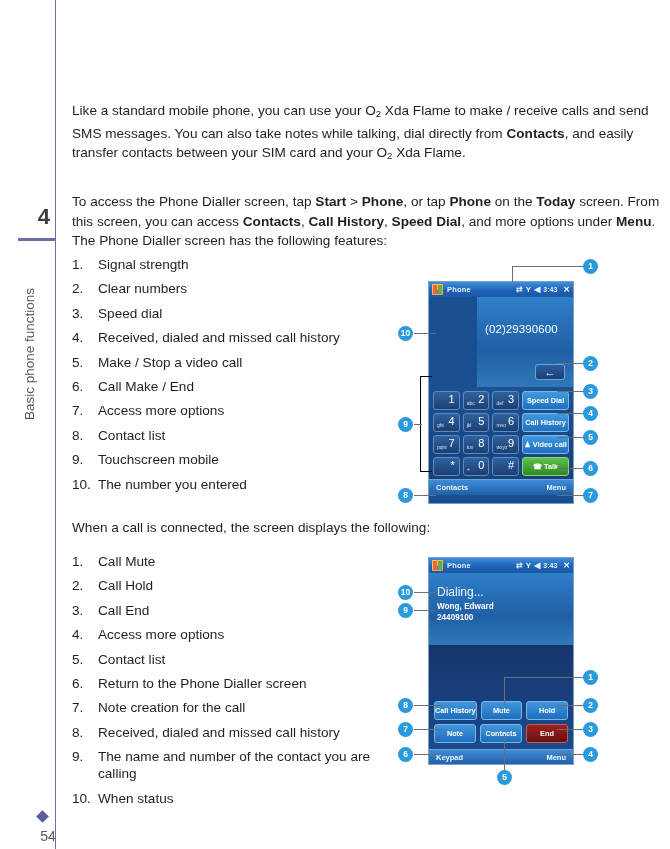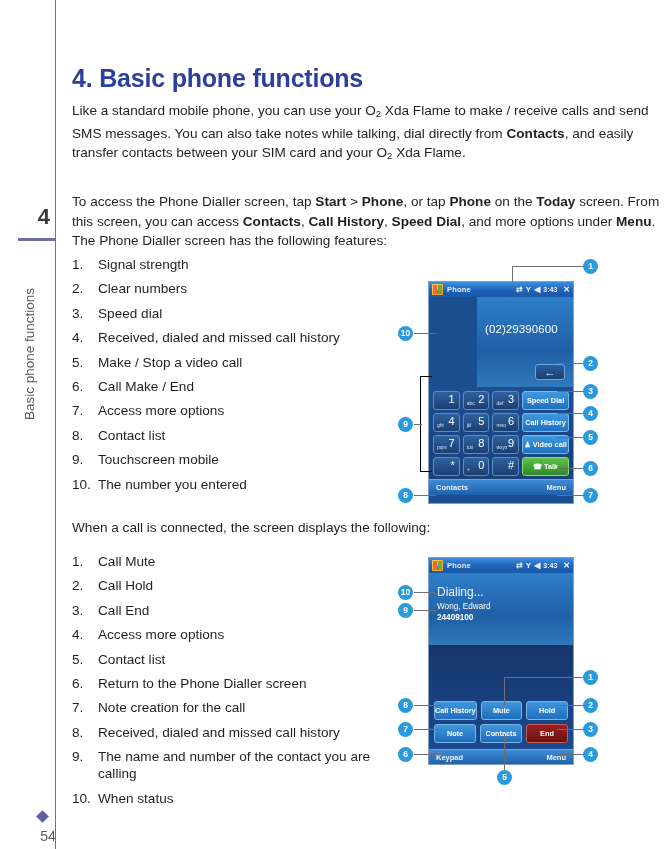--- a/index.html
+++ b/index.html
@@ -205,21 +205,21 @@
   }
 
   
   #incall-display { height: 72px; position: relative; }
   .call-status {
     position: absolute; left: 8px; top: 12px;
     font-size: 12px; color: #eef6ff;
   }
   .call-name {
     position: absolute; left: 8px; top: 29px;
-    font-size: 8.2px; font-weight: normal; color: #ffffff;
+    font-size: 8.2px; font-weight: bold; color: #ffffff;
   }
   .call-num {
     position: absolute; left: 8px; top: 40px;
     font-size: 8.2px; font-weight: bold; color: #ffffff;
   }
   .incall-body {
     background: linear-gradient(180deg,#16356b 0%,#1b4a8d 100%);
     height: 104px;
     position: relative;
     padding: 0 5px;
@@ -279,21 +279,20 @@
   <div id="chapter-num">4</div>
   <div id="chapter-rule-h"></div>
   <div id="chapter-name">Basic phone functions</div>
 </div>
 
 <div id="footer-diamond"></div>
 <div id="page-number">54</div>
 
 <div id="content">
 
-  <div id="page-title">4. Basic phone functions</div>
 
   <div class="para" id="intro-para">
     <span>Like a standard mobile phone, you can use your  O</span><sub>2</sub><span> Xda Flame to make / receive calls and send SMS messages. You can also take notes while talking, dial directly from </span><b>Contacts</b><span>, and easily transfer contacts between your SIM card and your  O</span><sub>2</sub><span> Xda Flame.</span>
   </div>
 
 
   <div class="para" id="access-para">
     <span>To access the Phone Dialler screen, tap </span><b>Start</b><span> &gt; </span><b>Phone</b><span>, or tap </span><b>Phone</b><span> on the </span><b>Today</b><span> screen. From this screen, you can access </span><b>Contacts</b><span>, </span><b>Call History</b><span>, </span><b>Speed Dial</b><span>, and more options under </span><b>Menu</b><span>. The Phone Dialler screen has the following features:</span>
   </div>
 

